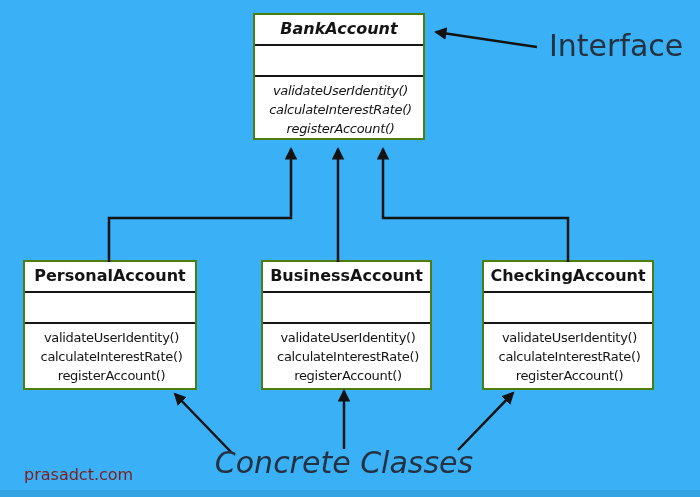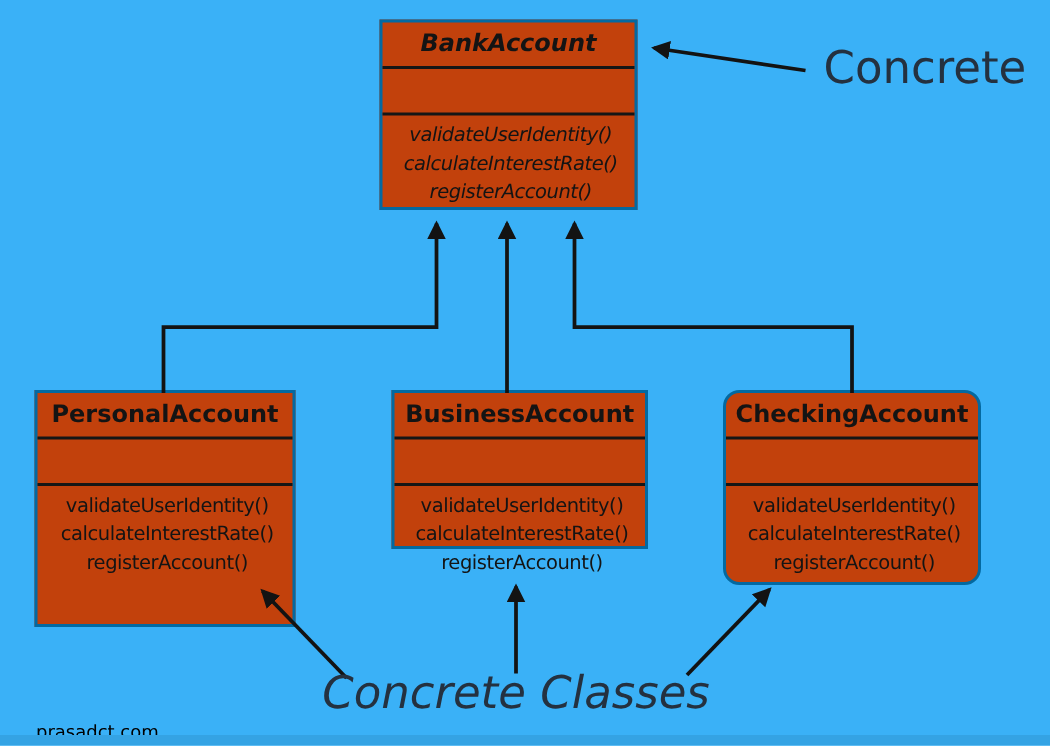--- a/index.html
+++ b/index.html
@@ -12,22 +12,22 @@
     overflow: hidden;
   }
   #bottom-edge {
     position: absolute;
     left: 0; bottom: 0;
     width: 700px; height: 7px;
     background: #34A3E4;
   }
   .uml-box {
     position: absolute;
-    background: #c2410c;
-    border: 2px solid #0369a1;
+    background: #ffffff;
+    border: 2px solid #4d7c0f;
     box-sizing: border-box;
     color: #141414;
   }
   .uml-title {
     height: 29px;
     line-height: 28px;
     text-align: center;
     font-weight: bold;
     font-size: 16px;
     border-bottom: 2px solid #161616;
@@ -59,61 +59,61 @@
   .annotation {
     position: absolute;
     color: #243140;
     font-size: 30px;
     white-space: nowrap;
   }
   #interface-label { left: 549px; top: 28px; }
   #concrete-label { left: 344px; top: 445px; transform: translateX(-50%); font-style: italic; }
   #watermark {
     position: absolute;
-    left: 24px; top: 481px;
-    font-size: 12px;
-    color: #000000;
+    left: 24px; top: 465px;
+    font-size: 16px;
+    color: #7f1d1d;
   }
 </style>
 </head>
 <body>
 
 <div id="canvas">
 
   <div class="uml-box italic" style="left:253px; top:13px; width:172px; height:127px;">
     <div class="uml-title">BankAccount</div>
     <div class="uml-empty"></div>
     <div class="uml-methods">
       <div>validateUserIdentity()</div>
       <div>calculateInterestRate()</div>
       <div>registerAccount()</div>
     </div>
   </div>
 
-  <div class="uml-box" style="left:23px; top:260px; width:174px; height:158px;">
+  <div class="uml-box" style="left:23px; top:260px; width:174px; height:130px;">
     <div class="uml-title">PersonalAccount</div>
     <div class="uml-empty"></div>
     <div class="uml-methods">
       <div>validateUserIdentity()</div>
       <div>calculateInterestRate()</div>
       <div>registerAccount()</div>
     </div>
   </div>
 
-  <div class="uml-box" style="left:261px; top:260px; width:171px; height:106px;">
+  <div class="uml-box" style="left:261px; top:260px; width:171px; height:130px;">
     <div class="uml-title">BusinessAccount</div>
     <div class="uml-empty"></div>
     <div class="uml-methods">
       <div>validateUserIdentity()</div>
       <div>calculateInterestRate()</div>
       <div>registerAccount()</div>
     </div>
   </div>
 
-  <div class="uml-box" style="left:482px; top:260px; width:172px; height:130px;border-radius:11px;">
+  <div class="uml-box" style="left:482px; top:260px; width:172px; height:130px;">
     <div class="uml-title">CheckingAccount</div>
     <div class="uml-empty"></div>
     <div class="uml-methods">
       <div>validateUserIdentity()</div>
       <div>calculateInterestRate()</div>
       <div>registerAccount()</div>
     </div>
   </div>
 
   <svg id="svg-overlay" width="700" height="497" viewBox="0 0 700 497">
@@ -124,18 +124,18 @@
     </defs>
     <path d="M109,262 L109,218 L291,218 L291,149" marker-end="url(#arrow)"></path>
     <path d="M338,262 L338,149" marker-end="url(#arrow)"></path>
     <path d="M568,262 L568,218 L383,218 L383,149" marker-end="url(#arrow)"></path>
     <path d="M537,47 L436,32" marker-end="url(#arrow)"></path>
     <path d="M231,452 L175,394" marker-end="url(#arrow)"></path>
     <path d="M344,449 L344,391" marker-end="url(#arrow)"></path>
     <path d="M458,450 L513,393" marker-end="url(#arrow)"></path>
   </svg>
 
-  <div class="annotation" id="interface-label">Concrete</div>
+  <div class="annotation" id="interface-label">Interface</div>
   <div class="annotation" id="concrete-label">Concrete Classes</div>
   <div id="watermark">prasadct.com</div>
 
   <div id="bottom-edge"></div>
 </div>
 
 </body></html>

